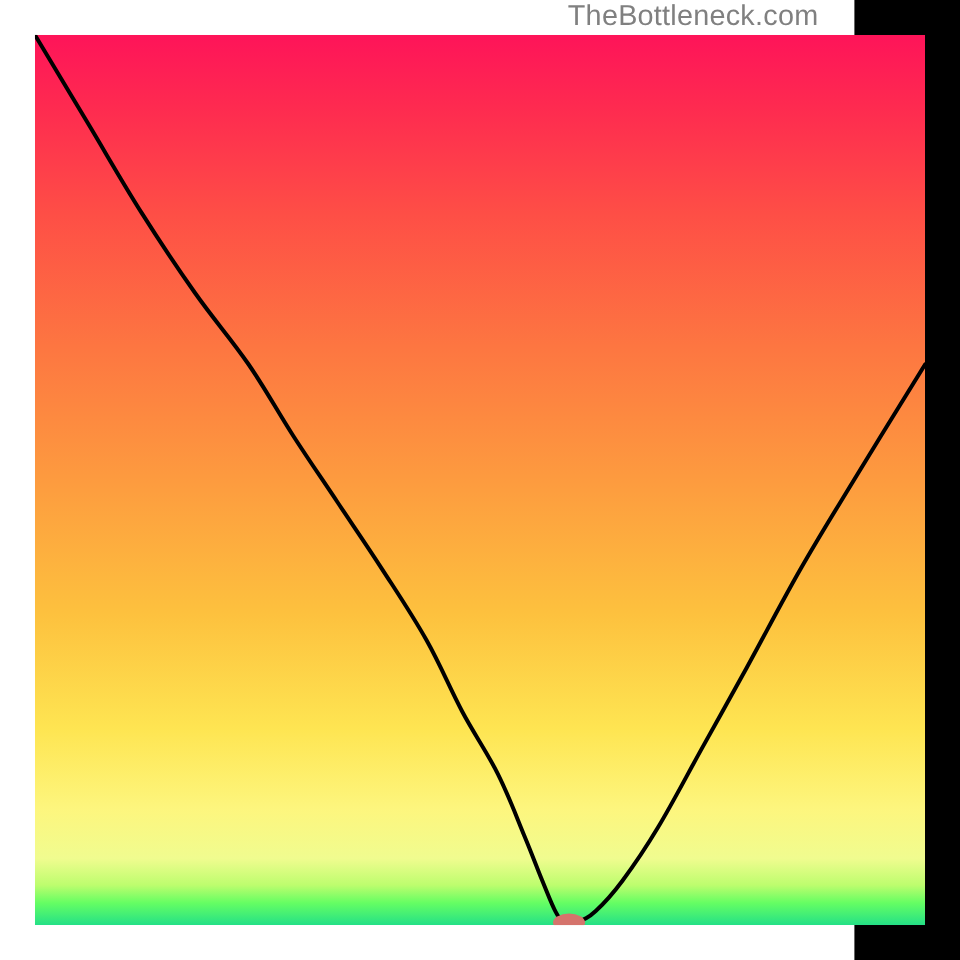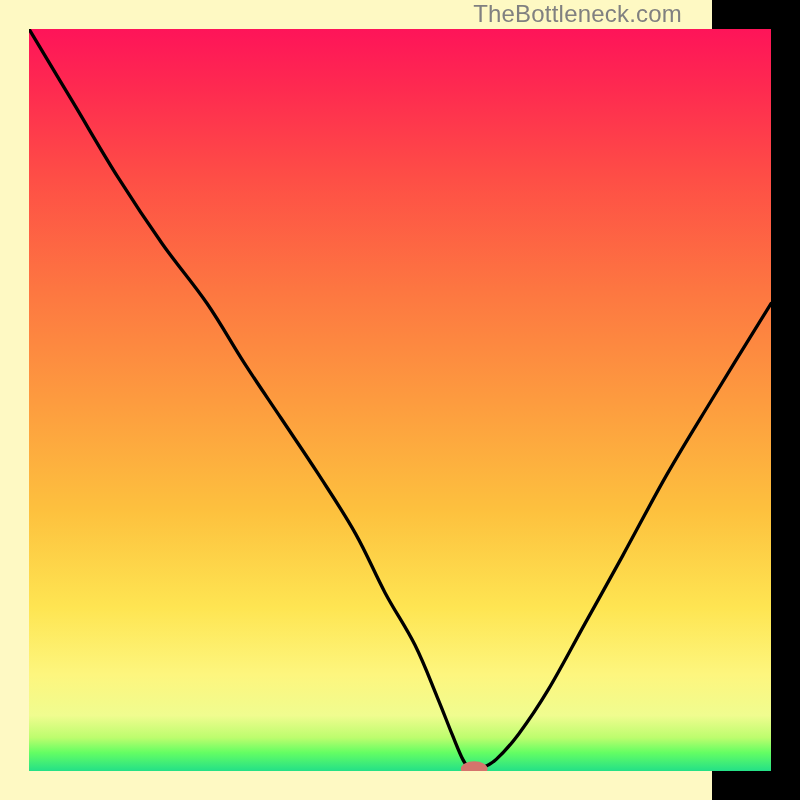--- a/index.html
+++ b/index.html
@@ -9,21 +9,21 @@
     height: 800px;
     background: #000;
     overflow: hidden;
   }
   .frame {
     position: absolute;
     left: 0;
     top: 0;
     width: 712px;
     height: 800px;
-    background: #fef9c3;
+    background: #ffffff;
   }
   .plot {
     position: absolute;
     left: 29px;
     top: 29px;
     width: 742px;
     height: 742px;
     overflow: hidden;
   }
   .watermark {

